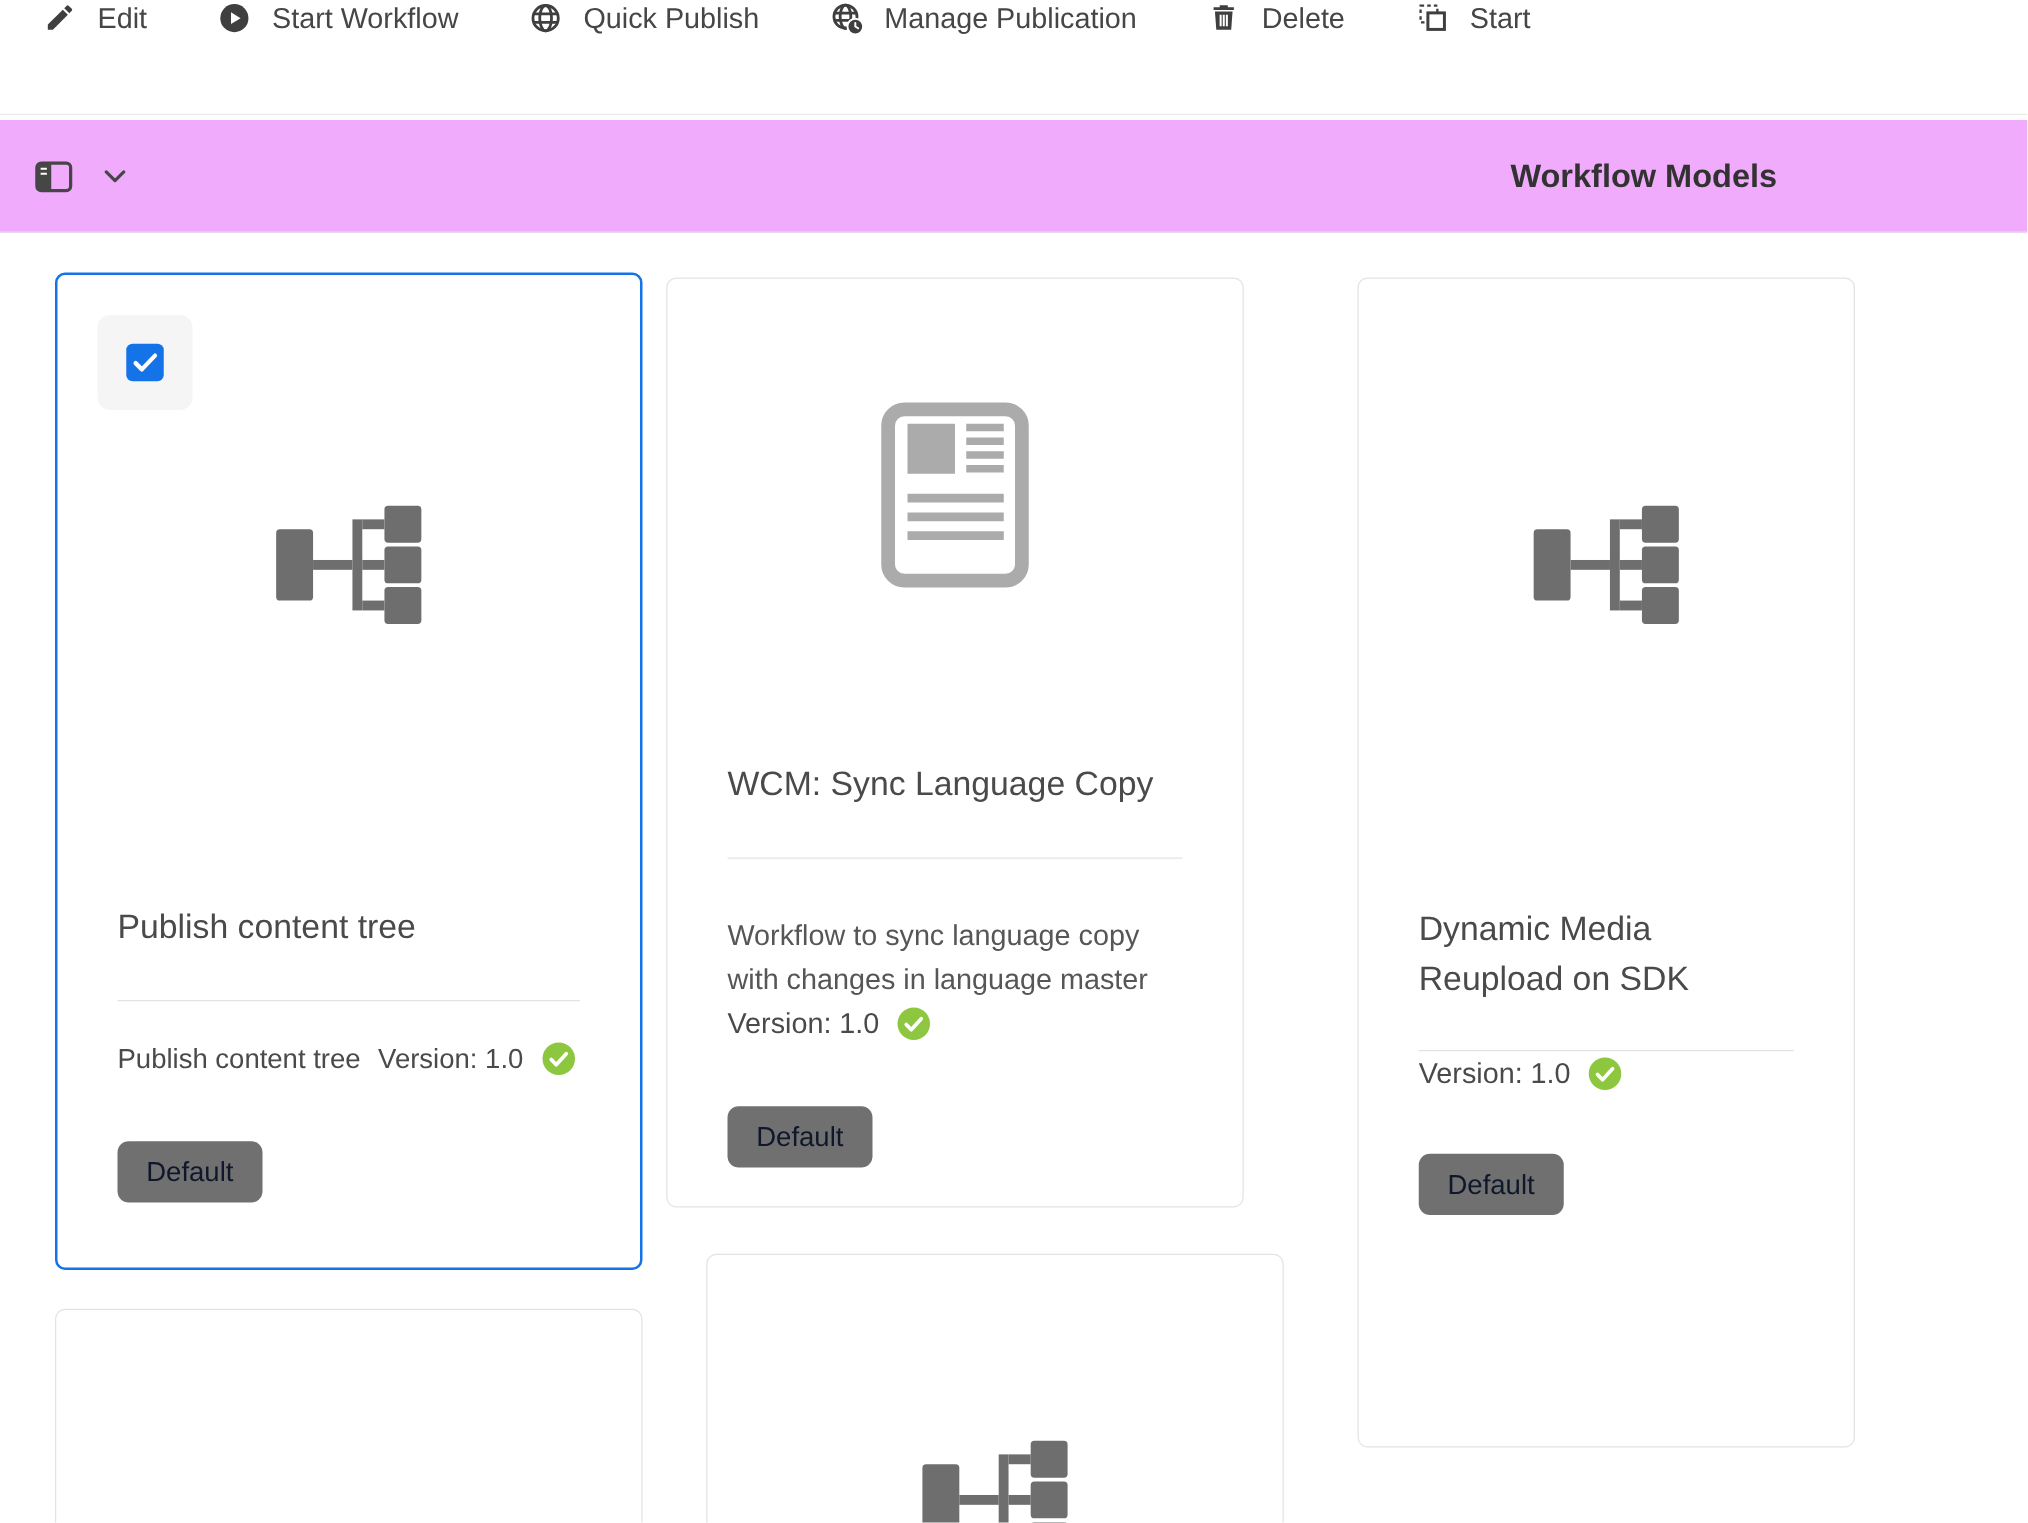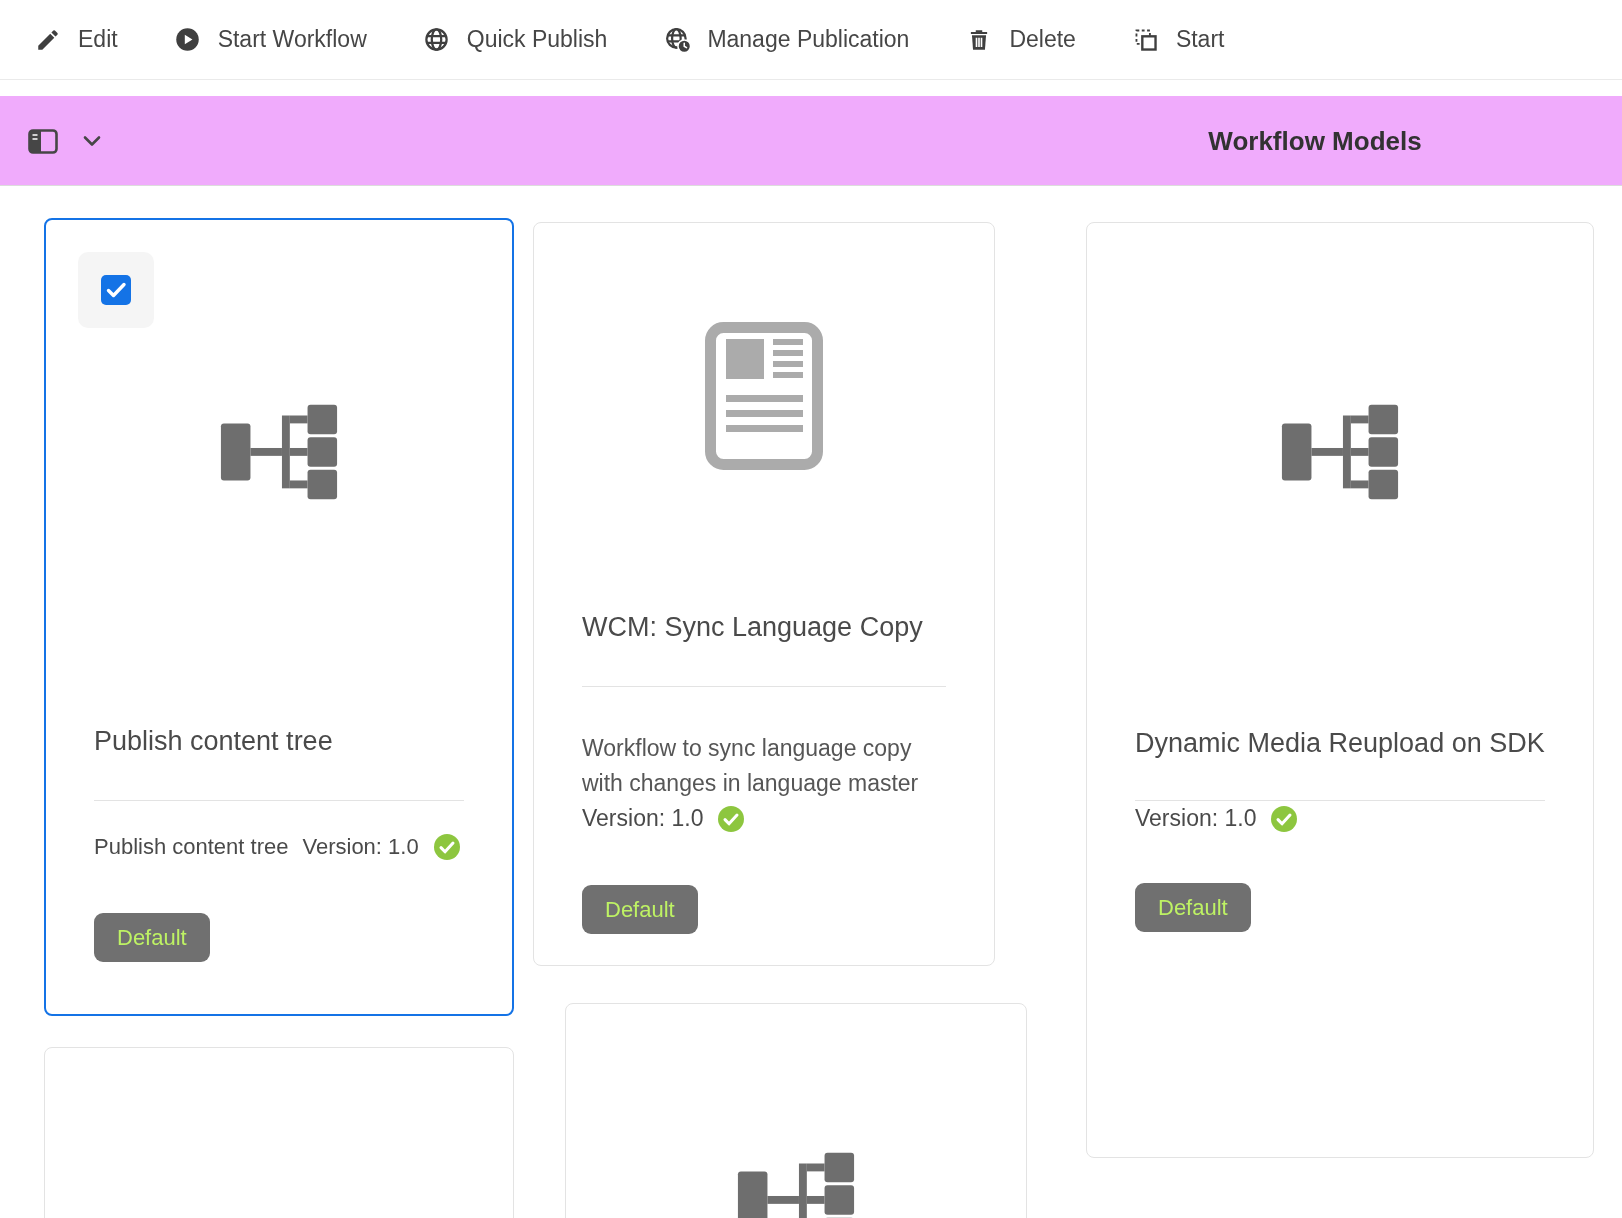--- a/index.html
+++ b/index.html
@@ -9,24 +9,24 @@
     overflow: hidden;
     position: relative;
     background: #ffffff;
     font-family: "Liberation Sans", sans-serif;
     color: #464646;
   }
   svg { display: block; }
 
   
   .toolbar {
-    position: absolute; top: 0; left: 0; right: 0; height: 80px;
+    position: absolute; top: 0; left: 0; right: 0; height: 92px;
     background: #fff;
     border-bottom: 1px solid #eaeaea;
-    display: flex; align-items: center;
+    display: flex; align-items: flex-start;
     padding-left: 34px; gap: 56px;
     z-index: 3;
   }
   .tb-item {
     display: flex; align-items: center; gap: 16px;
     background: none; border: none; padding: 0;
     font-family: inherit; font-size: 23px; color: #464646;
     cursor: pointer; white-space: nowrap;
   }
   .tb-icon { width: 28px; height: 28px; display: inline-flex; align-items: center; justify-content: center; }
@@ -54,21 +54,21 @@
   .card {
     position: absolute;
     background: #fff;
     border: 1px solid #e3e3e3;
     border-radius: 8px;
   }
   .card.selected { border: 2px solid var(--accent-blue, #1473e6); }
 
   .card1 { left: 44px;  top: 218px;  width: 470px; height: 798px; }
   .card2 { left: 533px; top: 222px;  width: 462px; height: 744px; }
-  .card3 { left: 1086px;top: 222px;  width: 508px; height: 936px; }
+  .card3 { left: 1086px;top: 222px;  width: 398px; height: 936px; }
   .card4 { left: 44px;  top: 1047px; width: 470px; height: 560px; }
   .card5 { left: 565px; top: 1003px; width: 462px; height: 620px; }
 
   .icon-area { display: flex; align-items: center; justify-content: center; }
   .card1 .icon-area { height: 454px; }
   .card2 .icon-area { height: 346px; }
   .card3 .icon-area { height: 448px; }
   .card5 .icon-area { height: 382px; }
 
   .card-body { padding: 0 48px; }
@@ -95,21 +95,21 @@
   }
   .card3 .desc { margin-top: 29px; }
   .version-row {
     font-size: 23px; line-height: 35px; color: #4a4a4a;
     display: flex; align-items: center;
   }
 
   .badge {
     display: inline-block;
     background: var(--badge-gray, #707070);
-    color: #bef264; font-size: 22px; line-height: 49px; height: 49px;
+    color: #0f172a; font-size: 22px; line-height: 49px; height: 49px;
     padding: 0 23px; border-radius: 9px;
   }
   .card1 .badge { margin-top: 52px; }
   .card2 .badge { margin-top: 49px; }
   .card3 .badge { margin-top: 47px; }
 
   .check-tile {
     position: absolute; left: 32px; top: 32px;
     width: 76px; height: 76px; border-radius: 10px;
     background: #f5f5f5;

